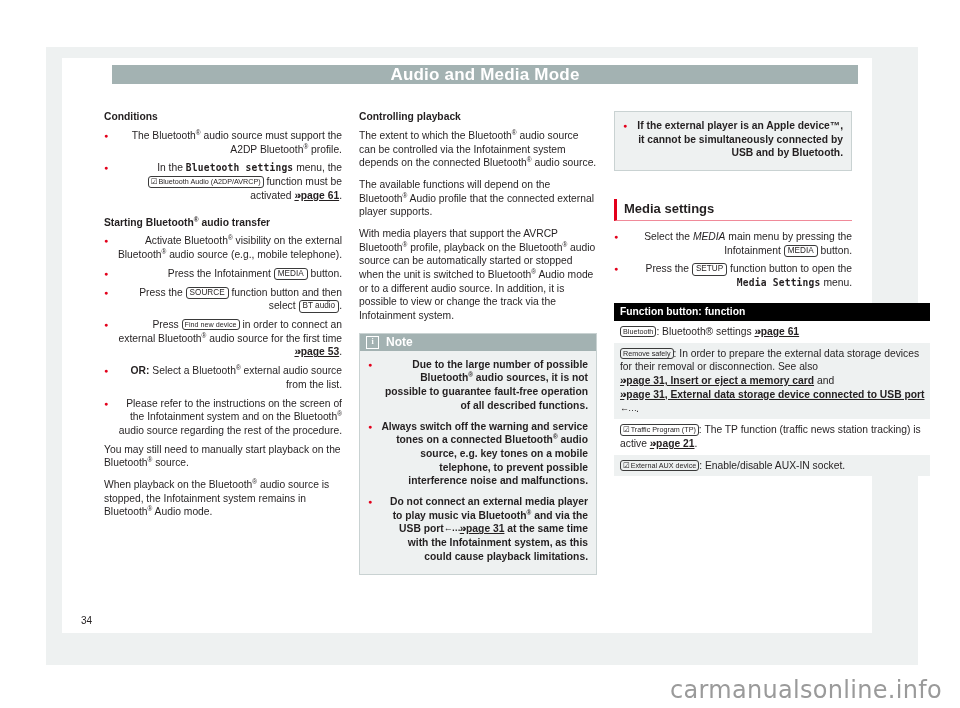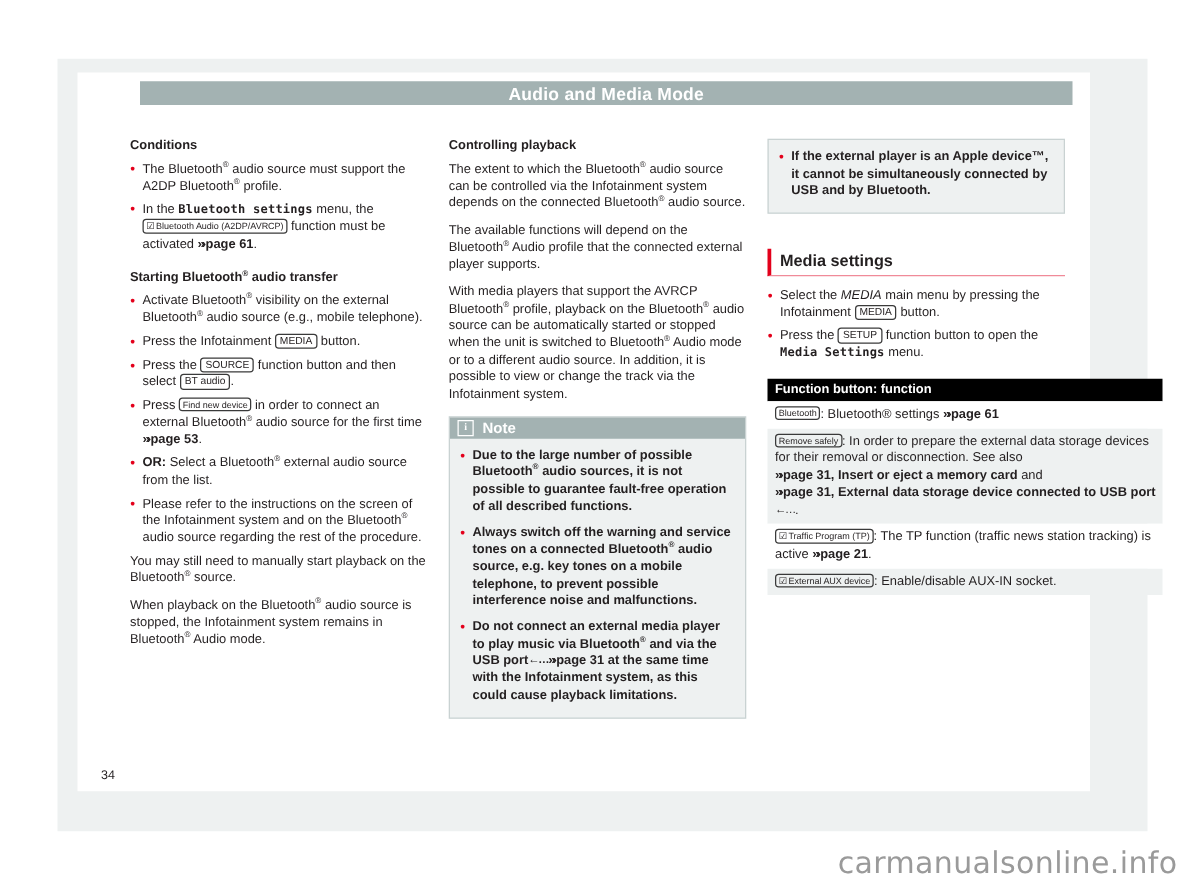--- a/index.html
+++ b/index.html
@@ -35,21 +35,21 @@
     background: #ffffff;
   }
 
   
   .header-bar {
     position: absolute;
     left: 50px; top: 7px;
     width: 746px; height: 19px;
     background: #a3b2b2;
     color: #ffffff;
-    font-size: 14px;
+    font-size: 17px;
     font-weight: bold;
     letter-spacing: .2px;
     display: flex;
     align-items: center;
     justify-content: center;
   }
 
   
   .page-number {
     position: absolute;
@@ -86,20 +86,21 @@
     line-height: 1.33;
     color: #231f20;
     margin: 0 0 8px 0;
     text-align: left;
   }
 
   ul.bullets {
     list-style: none;
     margin: 0 0 4px 0;
     padding: 0;
+    text-align: right;
   }
   ul.bullets li {
     position: relative;
     padding-left: 10px;
     font-size: 10.3px;
     line-height: 1.33;
     color: #231f20;
     margin-bottom: 5px;
   }
   ul.bullets li::before {
@@ -120,20 +121,21 @@
     letter-spacing: .2px;
   }
 
   .bold { font-weight: bold; }
   .ital { font-style: italic; }
 
   
   .ref {
     font-weight: bold;
     white-space: nowrap;
+    text-decoration: underline;
   }
   .arrow3 {
     font-weight: bold;
     letter-spacing: -2.5px;
     font-size: 10.5px;
     margin-right: 2px;
   }
 
   
   .chip {

